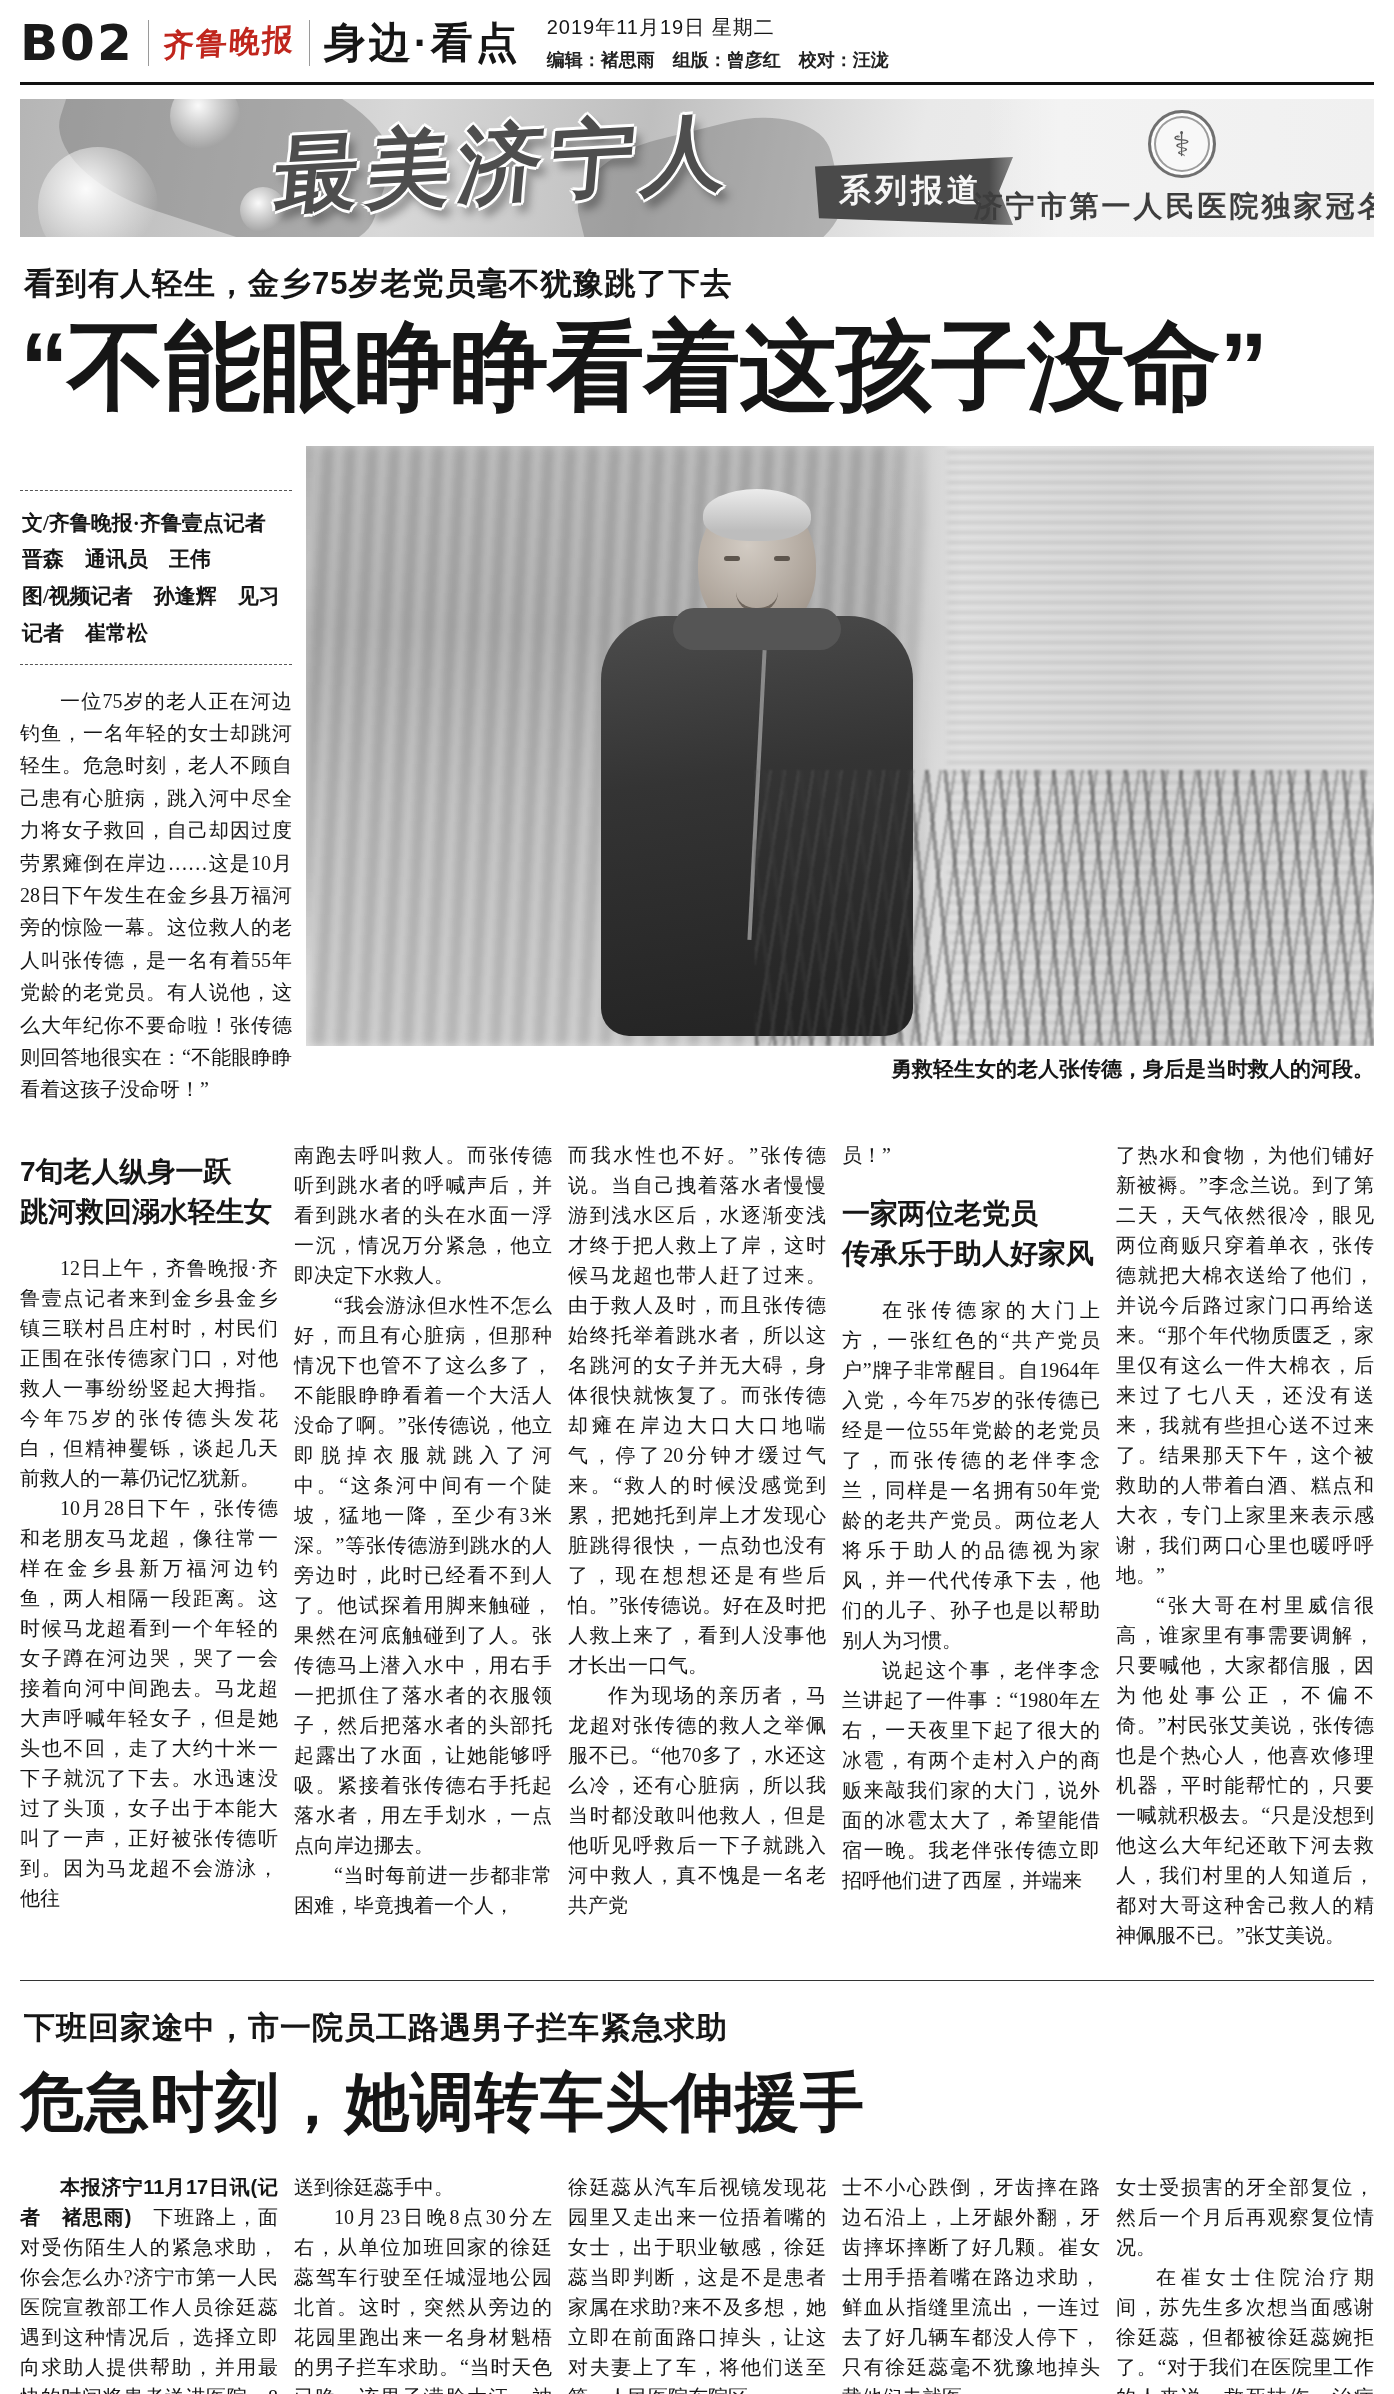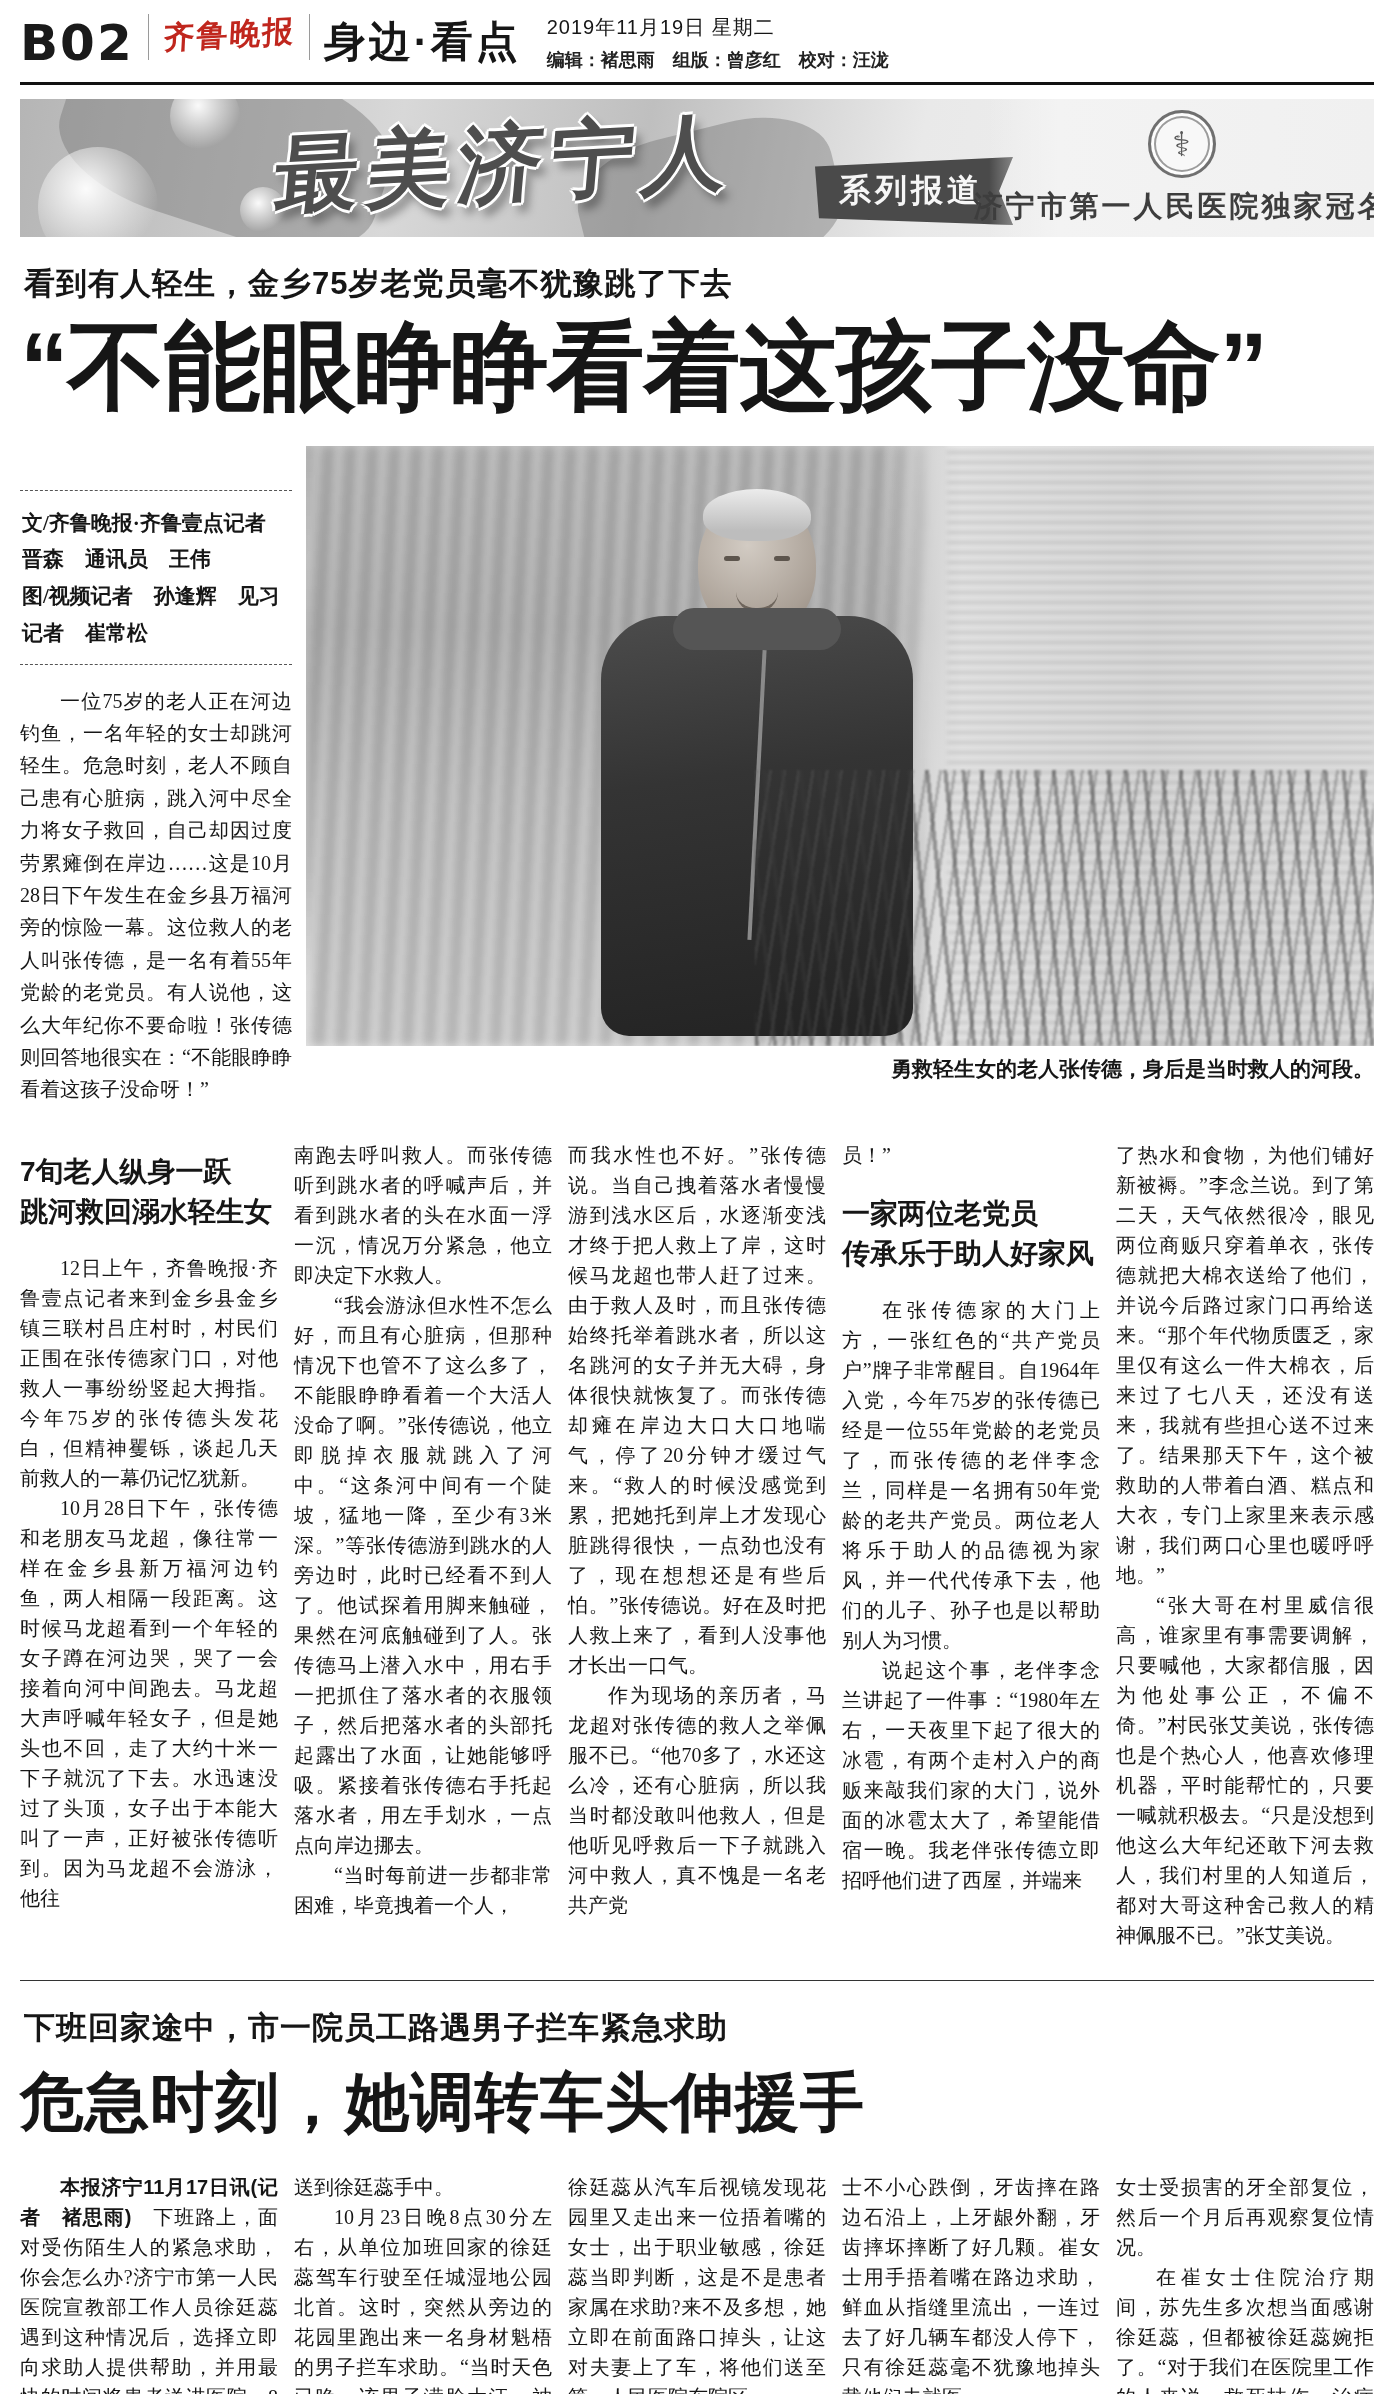--- a/index.html
+++ b/index.html
@@ -1,20 +1,20 @@
 <!DOCTYPE html>
 <html><head>
 <meta charset="utf-8">
 <style>
   html,body{margin:0;padding:0;background:#e8e8e8;}
   .page{position:relative;width:1394px;height:2394px;margin:0 auto;background:#ffffff;
         color:#161616;font-family:"Liberation Serif",serif;overflow:hidden;}
 
   
-  .head-row{display:flex;padding:14px 20px 6px 20px;}
+  .head-row{display:flex;align-items:center;padding:14px 20px 6px 20px;}
   .pageno{font-family:"DejaVu Sans",sans-serif;font-weight:600;font-size:50px;letter-spacing:2px;color:#1a1a1a;}
   .vbar{width:1px;height:46px;background:#9a9a9a;margin:0 14px;}
   .masthead{font-family:"DejaVu Serif",serif;font-weight:bold;font-size:31px;color:#c0261d;
             transform:rotate(-3deg) skewX(-6deg);letter-spacing:2px;white-space:nowrap;}
   .section{font-family:"Liberation Sans",sans-serif;font-weight:bold;font-size:42px;letter-spacing:3px;white-space:nowrap;}
   .meta{margin-left:26px;font-family:"Liberation Sans",sans-serif;}
   .meta .date{font-size:20px;letter-spacing:1px;}
   .meta .staff{font-size:18px;margin-top:7px;color:#222;font-weight:bold;}
   .head-rule{height:3px;background:#111;margin:4px 20px 0 20px;}
 

